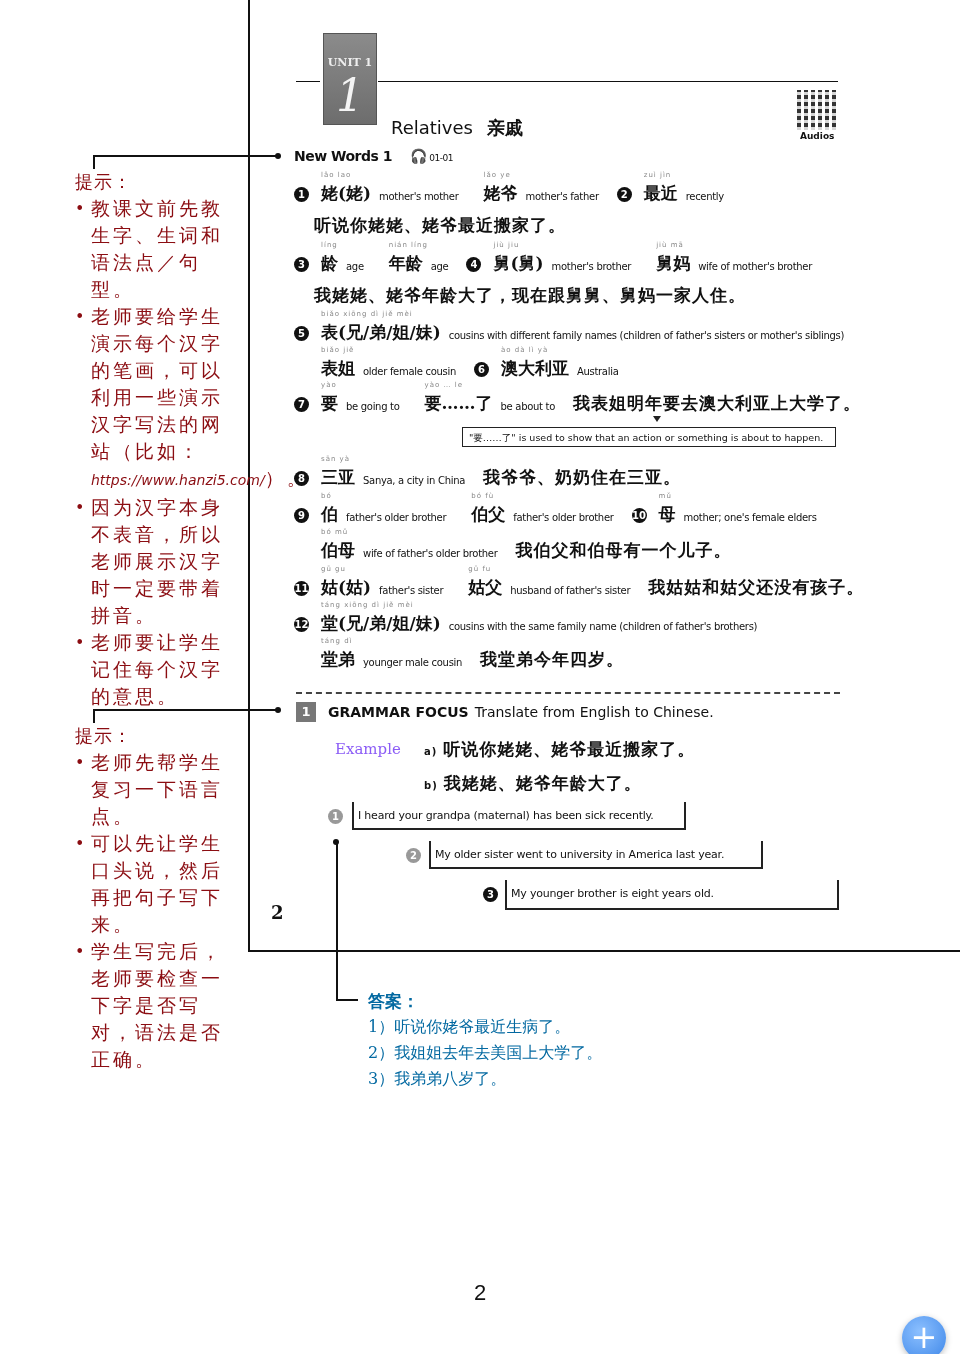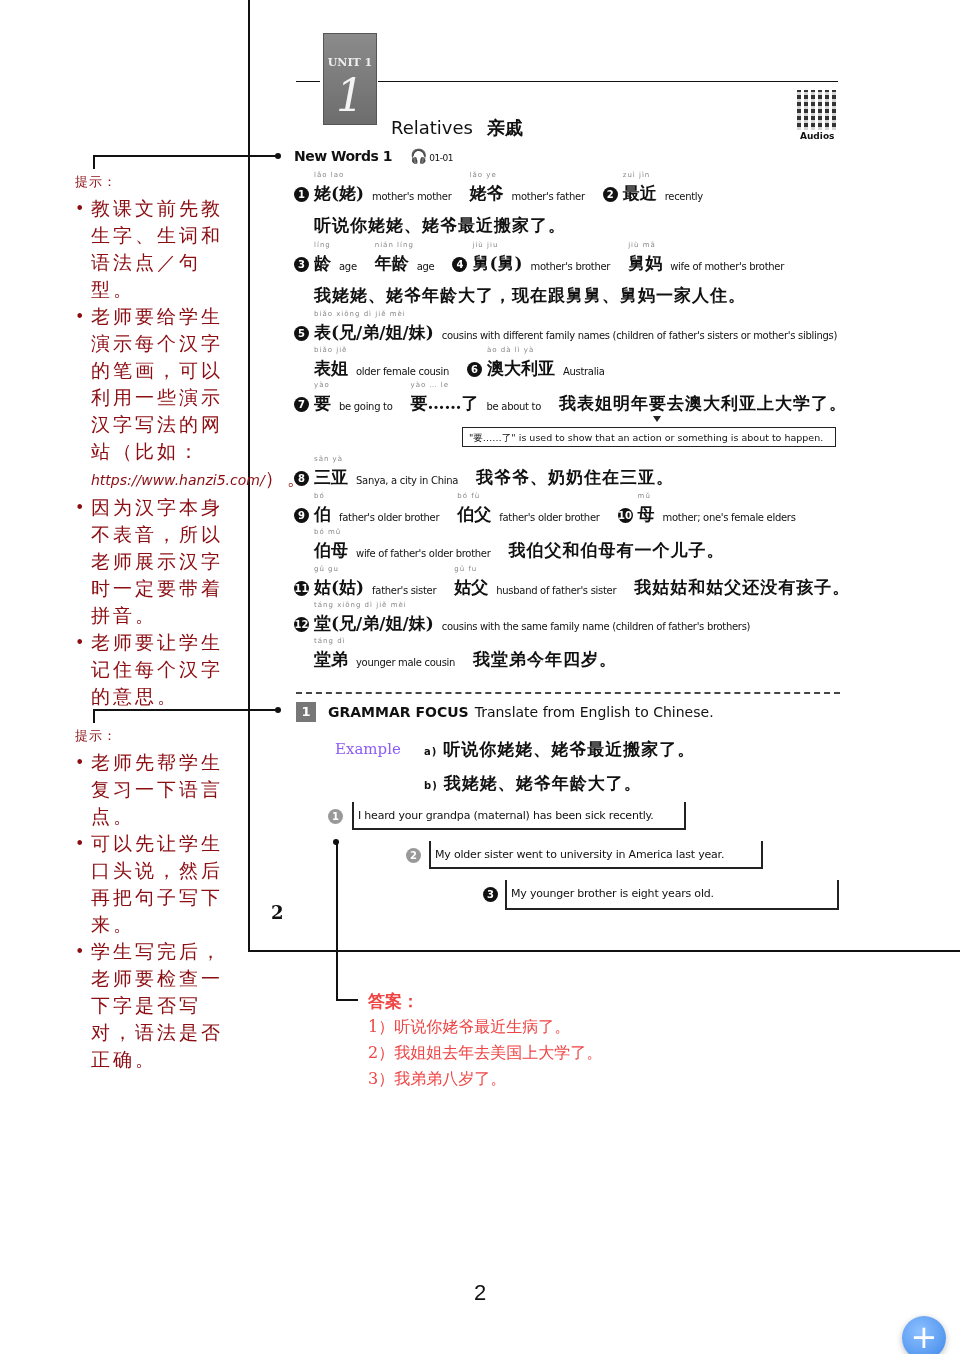--- a/index.html
+++ b/index.html
@@ -1,54 +1,54 @@
 <!DOCTYPE html>
 <html><head>
 <meta charset="utf-8">
 <style>
   html,body{margin:0;padding:0;background:#fff;}
   body{width:960px;height:1354px;position:relative;overflow:hidden;font-family:"DejaVu Sans",sans-serif;color:#111;}
   .line{position:absolute;background:#111;}
   .dot{position:absolute;width:6px;height:6px;border-radius:50%;background:#111;}
   .note{position:absolute;color:#8b0d12;font-family:"DejaVu Serif",serif;font-size:19px;line-height:27px;letter-spacing:3px;}
-  .note .hd{font-size:13px;letter-spacing:1px;}
+  .note .hd{font-size:18px;letter-spacing:1px;}
   .note ul{margin:0;padding:0;list-style:none;}
   .note li{position:relative;padding-left:16px;}
   .note li::before{content:"•";position:absolute;left:0;top:0;font-size:16px;}
   .note .url{font-family:"DejaVu Sans",sans-serif;font-style:italic;font-size:14px;letter-spacing:0;}
   .unit-box{position:absolute;left:323px;top:33px;width:52px;height:90px;background:linear-gradient(#8b8b8b,#6d6d6d);border:1px solid #555;}
   .unit-box .u{position:absolute;top:22px;left:0;width:52px;text-align:center;color:#eee;font-family:"DejaVu Serif",serif;font-size:11px;font-weight:bold;}
   .unit-box .n{position:absolute;top:36px;left:0;width:52px;text-align:center;color:#f4f4f4;font-family:"DejaVu Serif",serif;font-size:44px;font-style:italic;}
   .title{position:absolute;left:391px;top:98px;font-size:18px;margin-top:18px;}
   .title .zh{margin-left:14px;font-weight:bold;}
   .qr{position:absolute;left:797px;top:90px;width:40px;height:40px;background:
      repeating-linear-gradient(90deg,#111 0 4px,#fff 4px 7px),#111;opacity:.85;}
   .qr::after{content:"";position:absolute;inset:0;background:repeating-linear-gradient(0deg,rgba(255,255,255,.8) 0 3px,transparent 3px 7px);}
   .qr-label{position:absolute;left:800px;top:131px;font-size:9px;font-weight:bold;}
   .nw{position:absolute;left:294px;top:148px;font-size:14px;font-weight:bold;letter-spacing:-0.5px;}
   .nw .audio{margin-left:14px;font-size:9px;font-weight:normal;}
   .row{position:absolute;left:294px;white-space:nowrap;display:flex;align-items:flex-end;}
   .num{display:inline-block;width:15px;height:15px;border-radius:50%;background:#111;color:#fff;font-size:10px;line-height:15px;text-align:center;font-weight:bold;margin-right:5px;margin-bottom:3px;}
-  .w{display:inline-block;position:relative;font-family:"DejaVu Serif",serif;font-size:17px;font-weight:bold;margin-right:8px;}
+  .w{display:inline-block;position:relative;font-family:"DejaVu Serif",serif;font-size:17px;font-weight:bold;margin-right:8px;margin-left:7px;}
   .w .py{position:absolute;left:0;top:-11px;font-size:7px;color:#888;font-weight:normal;font-family:"DejaVu Sans",sans-serif;white-space:nowrap;letter-spacing:1px;}
   .def{font-size:10px;margin-right:18px;margin-bottom:3px;letter-spacing:-0.3px;}
   .sent{font-family:"DejaVu Serif",serif;font-size:17px;font-weight:bold;letter-spacing:1px;}
   .callout{position:absolute;left:462px;top:427px;width:374px;height:20px;border:1.5px solid #222;font-size:9.5px;line-height:20px;padding-left:6px;box-sizing:border-box;}
   .tri{position:absolute;left:653px;top:416px;width:0;height:0;border-left:4px solid transparent;border-right:4px solid transparent;border-top:6px solid #222;}
   .dash{position:absolute;left:296px;top:692px;width:544px;border-top:2px dashed #444;}
   .gf-badge{position:absolute;left:296px;top:702px;width:20px;height:20px;background:#777;color:#fff;font-size:13px;font-weight:bold;text-align:center;line-height:20px;}
   .gf{position:absolute;left:328px;top:704px;font-size:14px;}
   .gf b{margin-right:6px;}
   .ex-label{position:absolute;left:335px;top:740px;font-family:"DejaVu Serif",serif;font-size:15px;color:#8b5cf6;}
   .ex{position:absolute;left:424px;font-size:17px;font-family:"DejaVu Serif",serif;font-weight:bold;letter-spacing:1px;}
   .ex small{font-size:10px;font-family:"DejaVu Sans",sans-serif;margin-right:6px;}
   .tb{position:absolute;height:28px;border-left:2px solid #222;border-right:2px solid #222;border-bottom:2px solid #222;font-size:11px;line-height:28px;padding-left:4px;box-sizing:border-box;letter-spacing:-0.2px;}
   .tnum{position:absolute;width:15px;height:15px;border-radius:50%;color:#fff;font-size:10px;text-align:center;line-height:15px;font-weight:bold;}
   .pgnum{position:absolute;font-family:"DejaVu Serif",serif;font-size:18px;font-weight:bold;}
-  .ans{position:absolute;left:368px;top:988px;color:#ef4444;font-family:"DejaVu Serif",serif;font-size:16px;line-height:26px;}
+  .ans{position:absolute;left:368px;top:988px;color:#0369a1;font-family:"DejaVu Serif",serif;font-size:16px;line-height:26px;}
   .ans .hd{font-size:17px;font-weight:bold;}
   .bottom-pg{position:absolute;left:474px;top:1280px;font-size:22px;font-family:"Liberation Sans",sans-serif;}
   .fab{position:absolute;left:902px;top:1316px;width:44px;height:44px;border-radius:50%;background:radial-gradient(circle at 40% 35%,#8cc0ff,#3d86e8);color:#fff;font-size:32px;text-align:center;line-height:42px;box-shadow:0 2px 6px rgba(0,0,0,.25);}
 </style>
 </head>
 <body>
 
 <div class="line" style="left:248px;top:0;width:2px;height:952px;"></div>
 <div class="line" style="left:248px;top:950px;width:712px;height:2px;"></div>
 <div class="line" style="left:296px;top:81px;width:24px;height:1px;"></div>

